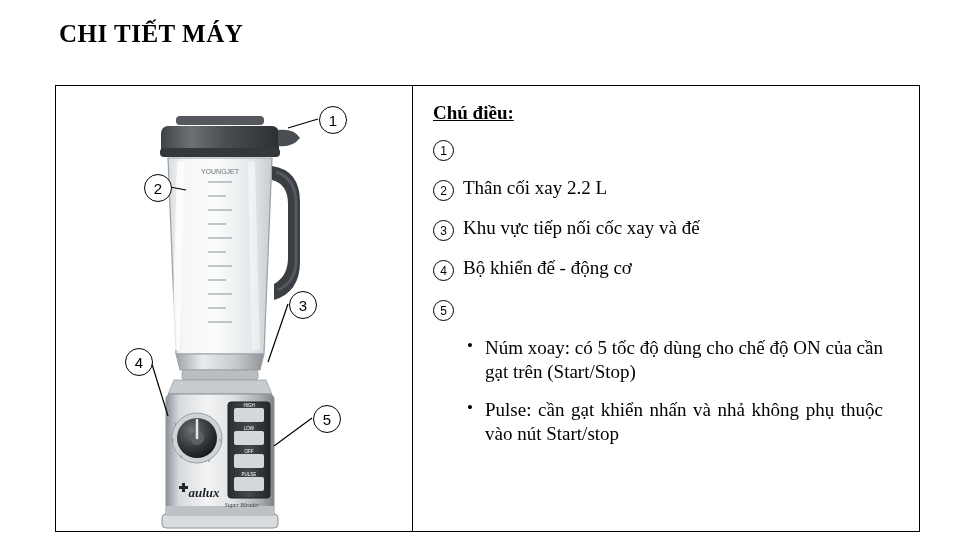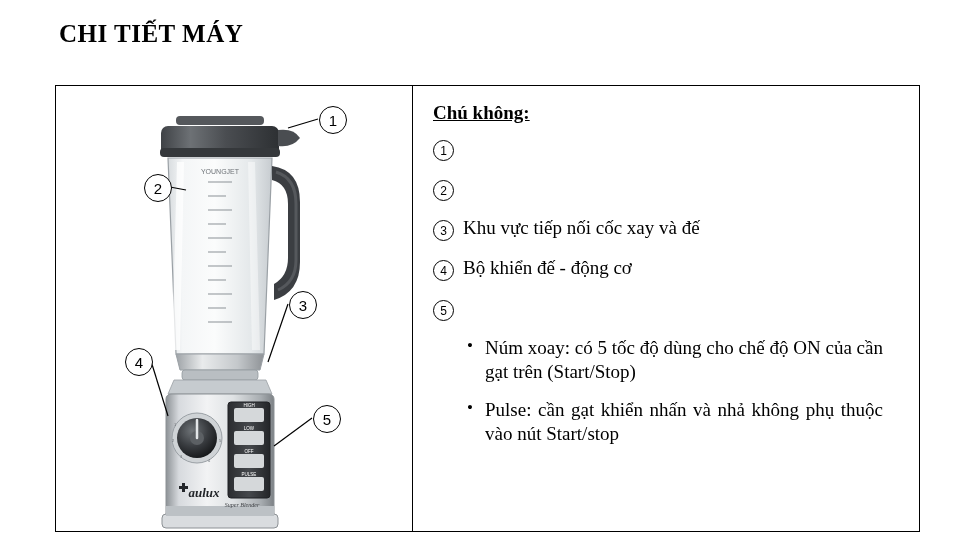--- a/index.html
+++ b/index.html
@@ -257,27 +257,28 @@
 
       <div class="callout c1">1</div>
       <div class="callout c2">2</div>
       <div class="callout c3">3</div>
       <div class="callout c4">4</div>
       <div class="callout c5">5</div>
     </div>
   </div>
 
   <div class="cell-right">
-    <div class="legend-title">Chú không:</div>
+    <div class="legend-title">Chú điều:</div>
 
     <div class="legend-item">
       <span class="legend-num">1</span>
     </div>
     <div class="legend-item">
       <span class="legend-num">2</span>
+      <span>Thân cối xay 2.2 L</span>
     </div>
     <div class="legend-item">
       <span class="legend-num">3</span>
       <span>Khu vực tiếp nối cốc xay và đế</span>
     </div>
     <div class="legend-item">
       <span class="legend-num">4</span>
       <span>Bộ khiển đế - động cơ</span>
     </div>
     <div class="legend-item">

